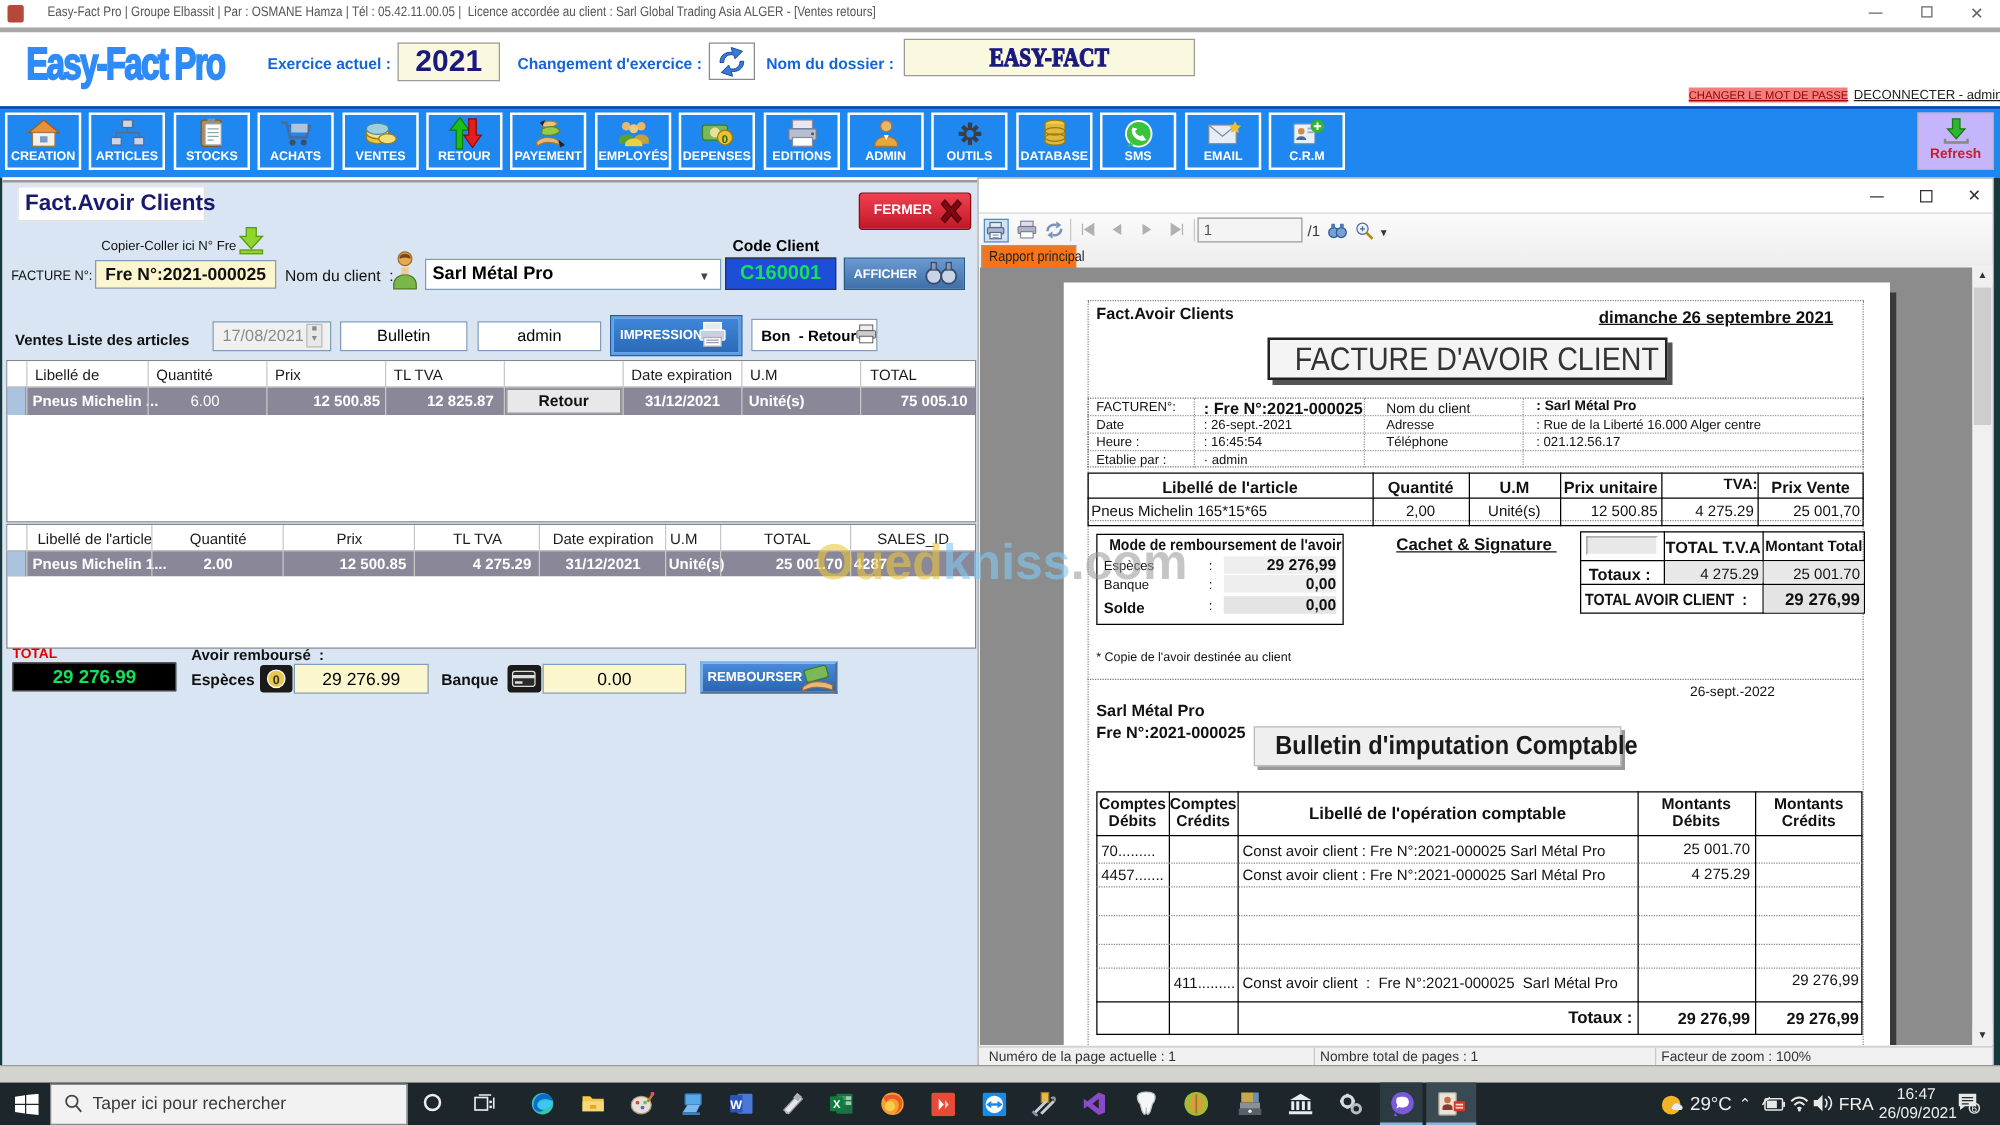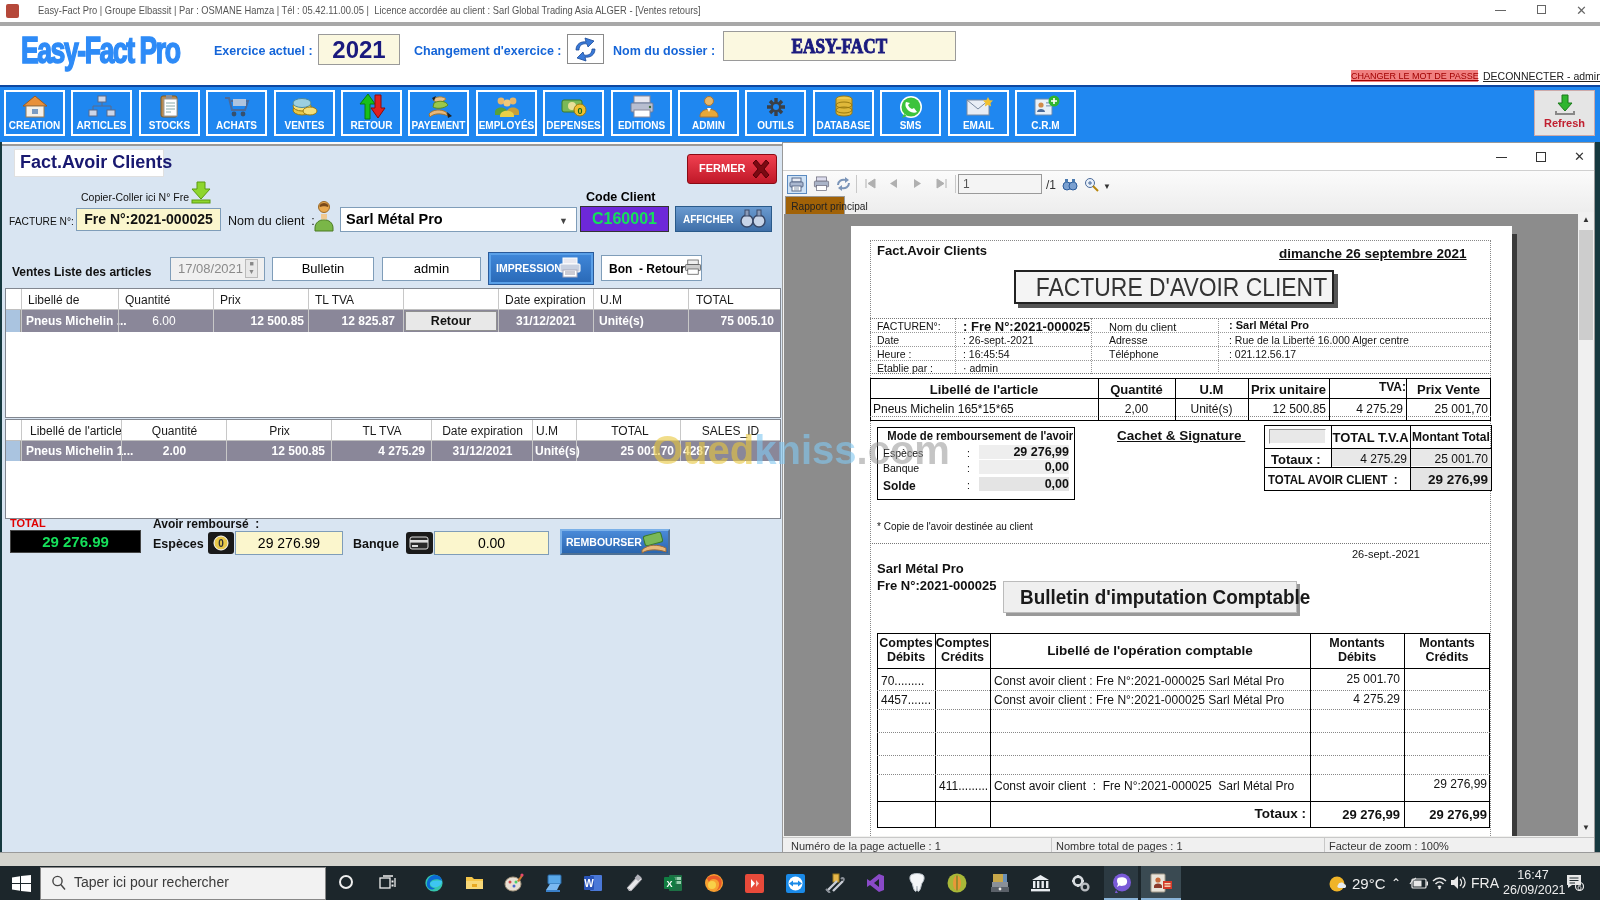--- a/index.html
+++ b/index.html
@@ -212,21 +212,21 @@
         <rect x="4" y="5" width="17" height="16" rx="1" fill="#e8f0f8" stroke="#6a8ab0"></rect>
         <circle cx="10" cy="11" r="2.6" fill="#d08a4a"></circle>
         <path d="M6 18 C6 14 14 14 14 18 Z" fill="#4a6a9a"></path>
         <rect x="15" y="8" width="5" height="1.6" fill="#9ab0c8"></rect>
         <rect x="15" y="11" width="5" height="1.6" fill="#9ab0c8"></rect>
         <circle cx="23" cy="7" r="5.5" fill="#2fb52f"></circle>
         <path d="M23 4 V10 M20 7 H26" stroke="#fff" stroke-width="1.6"></path>
       </svg>
       <span class="lbl">C.R.M</span>
     </div>
-<div class="tbtn" style="left:1534px;background:#e5e5e5;border:1px solid #caa;color:#c02030">
+<div class="tbtn" style="left:1534px;background:#c4b5fd;border:1px solid #caa;color:#c02030">
       <svg width="26" height="24" viewBox="0 0 26 24">
         <path d="M10 2 H16 V10 H20 L13 18 L6 10 H10 Z" fill="#2fb52f" stroke="#1a7a1a"></path>
         <path d="M4 18 V21 H22 V18" stroke="#888" fill="none" stroke-width="2"></path>
       </svg>
       <span class="lbl" style="font-size:11px">Refresh</span>
     </div>
 </div>
 
 <div class="abs" id="leftedge"></div>
 <div class="abs" id="rightedge"></div>
@@ -255,21 +255,21 @@
   <svg class="abs" style="left:311px;top:58px" width="22" height="32" viewBox="0 0 22 32">
       <circle cx="11" cy="7" r="5.5" fill="#e8a84e" stroke="#9a6a2a"></circle>
       <path d="M11 3 C7 3 6 6 7 7 C9 6 13 6 15 7 C16 6 15 3 11 3" fill="#7a4a1a"></path>
       <path d="M2 28 C2 17 20 17 20 28 L20 31 H2 Z" fill="#7ab648" stroke="#4a7a20"></path>
       <path d="M8 14 H14 V18 C14 20 8 20 8 18 Z" fill="#f0c890"></path>
     </svg>
   <div class="abs whitebox" style="left:338px;top:65px;width:237px;height:25px"></div>
   <div class="abs" style="left:344px;top:69px;font-size:14.5px;font-weight:bold;color:#000">Sarl Métal Pro</div>
   <div class="abs" style="left:557px;top:74px;font-size:9px;color:#444">▼</div>
   <div class="abs" style="left:584px;top:48px;font-size:12.5px;font-weight:bold;color:#000">Code Client</div>
-  <div class="abs" style="left:578px;top:64px;width:89px;height:26px;background:#6d28d9;border:1px solid #333;text-align:center;font-size:16px;font-weight:bold;color:#15e05a;line-height:24px">C160001</div>
+  <div class="abs" style="left:578px;top:64px;width:89px;height:26px;background:#1d4ed8;border:1px solid #333;text-align:center;font-size:16px;font-weight:bold;color:#15e05a;line-height:24px">C160001</div>
   <div class="abs" style="left:673px;top:64px;width:97px;height:26px;background:linear-gradient(#6a9ad0,#3f6fa8);border:1px solid #2a5a8a"></div>
   <div class="abs" style="left:681px;top:72px;font-size:10px;font-weight:bold;color:#fff">AFFICHER</div>
   <svg class="abs" style="left:736px;top:66px" width="30" height="22" viewBox="0 0 30 22">
       <circle cx="9" cy="13" r="6" fill="#c8d4e8" stroke="#3a4a6a" stroke-width="1.5"></circle>
       <circle cx="21" cy="13" r="6" fill="#c8d4e8" stroke="#3a4a6a" stroke-width="1.5"></circle>
       <rect x="7" y="2" width="4" height="6" fill="#8a9ab8" stroke="#3a4a6a"></rect>
       <rect x="19" y="2" width="4" height="6" fill="#8a9ab8" stroke="#3a4a6a"></rect>
     </svg>
 
   <div class="abs" style="left:10px;top:123px;font-size:12px;font-weight:bold;color:#111">Ventes Liste des articles</div>
@@ -428,21 +428,21 @@
       <rect x="3" y="1" width="3" height="4" fill="#4a7ab0"></rect>
       <rect x="10" y="1" width="3" height="4" fill="#4a7ab0"></rect>
     </svg>
   <svg class="abs" style="left:301px;top:34px" width="15" height="15" viewBox="0 0 15 15">
       <circle cx="6" cy="6" r="4.5" fill="#e8f0fa" stroke="#4a6a9a"></circle>
       <path d="M9 9 L14 14" stroke="#b8860b" stroke-width="2"></path>
       <path d="M4 6 H8 M6 4 V8" stroke="#4a6a9a"></path>
     </svg>
   <div class="abs" style="left:320px;top:39px;width:7px;height:5px;font-size:8px;color:#333">▼</div>
 
-  <div class="abs" style="left:2px;top:53px;width:60px;height:19px;background:#a16207;border:1px solid #9a9a9a;border-bottom:none;font-size:11.5px;color:#222;text-align:right;line-height:18px;white-space:nowrap"><span style="display:inline-block;transform:scaleX(0.88)">Rapport principal</span></div>
+  <div class="abs" style="left:2px;top:53px;width:76px;height:19px;background:#f97316;border:1px solid #9a9a9a;border-bottom:none;font-size:11.5px;color:#222;text-align:right;line-height:18px;white-space:nowrap"><span style="display:inline-block;transform:scaleX(0.88)">Rapport principal</span></div>
 
   <div class="abs" style="left:0;top:694px;width:811px;height:16px;background:#f0f0f0;border-top:1px solid #c8c8c8"></div>
   <div class="abs" style="left:8px;top:697px;font-size:11px;color:#333">Numéro de la page actuelle : 1</div>
   <div class="abs" style="left:273px;top:697px;font-size:11px;color:#333">Nombre total de pages : 1</div>
   <div class="abs" style="left:546px;top:697px;font-size:11px;color:#333">Facteur de zoom : 100%</div>
   <div class="abs" style="left:268px;top:695px;width:1px;height:14px;background:#c8c8c8"></div>
   <div class="abs" style="left:541px;top:695px;width:1px;height:14px;background:#c8c8c8"></div>
 </div>
 <div class="abs" id="repview"></div>
 
@@ -531,21 +531,21 @@
   <div class="abs" style="left:481px;top:223px;width:78px;height:17px;background:#e8e8e8"></div>
   <div class="abs" style="left:560px;top:223px;width:80px;height:17px;background:#e8e8e8"></div>
   <div class="rs abs" style="left:481px;top:226px;width:75px;text-align:right;font-size:12px">4 275.29</div>
   <div class="rs abs" style="left:560px;top:226px;width:77px;text-align:right;font-size:12px">25 001.70</div>
   <div class="abs b" style="left:417px;top:246px;font-size:13px;white-space:nowrap"><span style="display:inline-block;transform:scaleX(0.88);transform-origin:left">TOTAL AVOIR CLIENT&nbsp; :</span></div>
   <div class="abs" style="left:560px;top:242px;width:80px;height:22px;background:#e4e4e4"></div>
   <div class="abs b" style="left:560px;top:246px;width:77px;text-align:right;font-size:13.5px">29 276,99</div>
 
   <div class="rs abs" style="left:26px;top:295px;font-size:10px">* Copie de l'avoir destinée au client</div>
   <div class="abs" style="left:19px;top:317px;width:621px;height:1px;border-top:1px dotted #777"></div>
-  <div class="rs abs" style="left:501px;top:322px;font-size:11px">26-sept.-2021</div>
+  <div class="rs abs" style="left:501px;top:322px;font-size:11px">26-sept.-2022</div>
   <div class="abs b" style="left:26px;top:335px;font-size:13px">Sarl Métal Pro</div>
   <div class="abs b" style="left:26px;top:352px;font-size:13px">Fre N°:2021-000025</div>
 
   <div class="abs" style="left:155px;top:358px;width:294px;height:32px;background:#999"></div>
   <div class="abs b" style="left:152px;top:355px;width:294px;height:32px;background:#efefef;border:1px solid #bbb;text-align:center;font-size:21px;color:#1a1a1a;line-height:30px;white-space:nowrap"><span style="display:inline-block;transform:scaleX(0.9)">Bulletin d'imputation Comptable</span></div>
 
   <div class="abs" style="left:26px;top:407px;width:613px;height:195px;border:1px solid #000"></div>
   <div class="abs" style="left:26px;top:442px;width:613px;height:1px;background:#000"></div>
   <div class="abs" style="left:84px;top:407px;width:1px;height:195px;background:#000"></div>
   <div class="abs" style="left:139px;top:407px;width:1px;height:195px;background:#000"></div>

